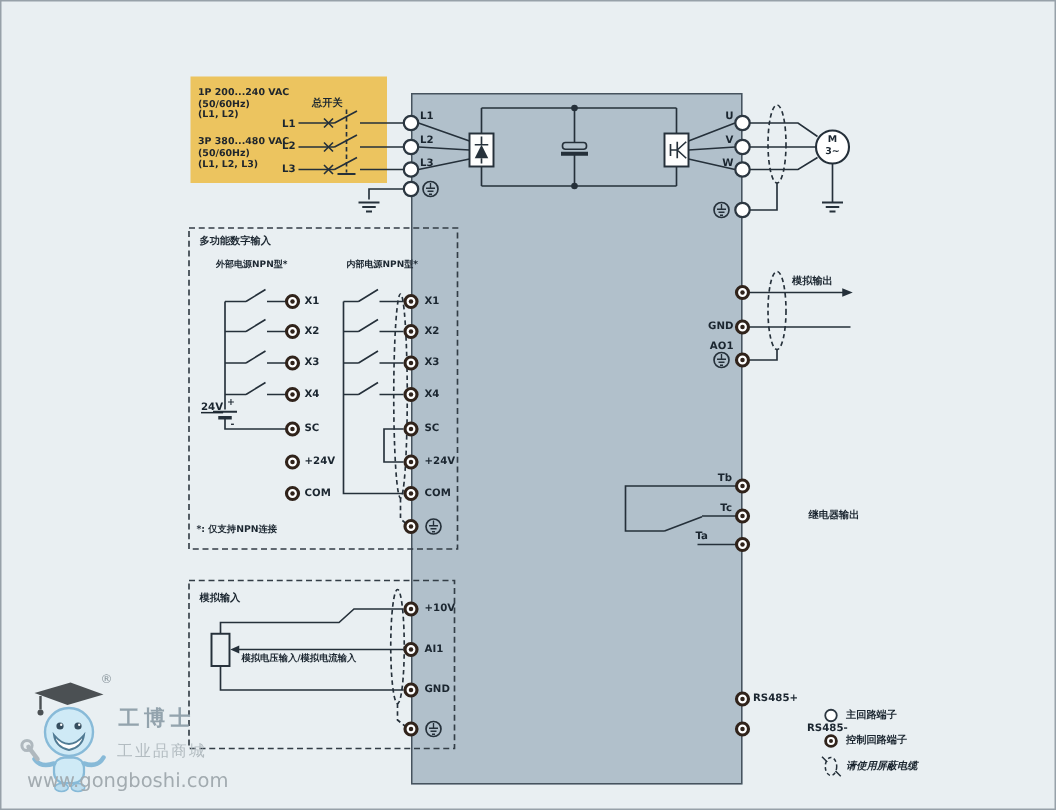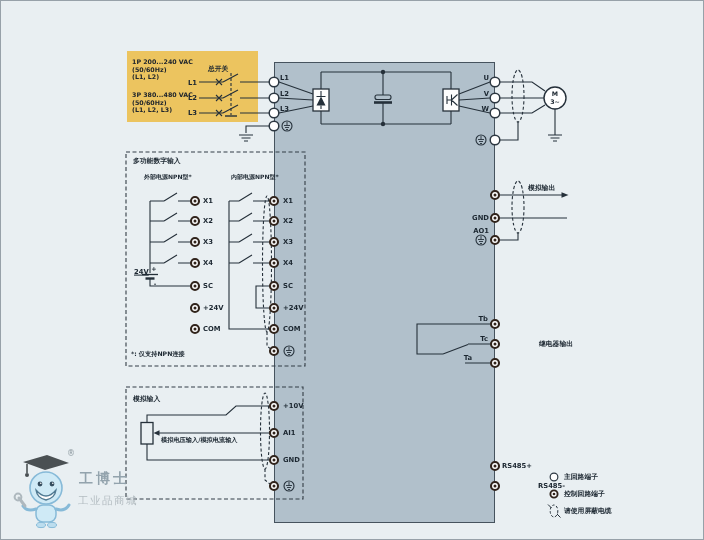--- a/index.html
+++ b/index.html
@@ -270,21 +270,21 @@
   <div class="lbl ra" style="left:487px;top:318px;">Tb</div>
   <div class="lbl ra" style="left:487px;top:338px;">Tc</div>
   <div class="lbl ra" style="left:471px;top:357px;">Ta</div>
   <div class="lbl" style="left:501px;top:343px;margin-left:37px;">继电器输出</div>
 
   <div class="lbl" style="left:501px;top:465px;">RS485+</div>
   <div class="lbl" style="left:501px;top:485px;padding-left:36px;">RS485-</div>
 
   <div class="lbl" style="left:563px;top:476px;">主回路端子</div>
   <div class="lbl" style="left:563px;top:493px;">控制回路端子</div>
-  <div class="lbl" style="left:563px;top:510px;">请使用屏蔽电缆</div>
+  <div class="lbl" style="left:563px;top:510px;font-style:italic;">请使用屏蔽电缆</div>
 
   <svg width="80" height="85" viewBox="0 0 80 85" style="position:absolute;left:4px;top:447px;opacity:.92">
     <polygon points="18,14 42,7 64,15 40,22" fill="#3d4346"></polygon>
     <path d="M22,16 l0,9" stroke="#3d4346" stroke-width="1.6"></path>
     <circle cx="22" cy="27" r="2" fill="#3d4346"></circle>
     <circle cx="41" cy="40" r="16" fill="#cdeaf7" stroke="#7fb6d6" stroke-width="1.6"></circle>
     <circle cx="35" cy="36" r="2.4" fill="#274153"></circle>
     <circle cx="47" cy="36" r="2.4" fill="#274153"></circle>
     <circle cx="35.8" cy="35.2" r="0.8" fill="#fff"></circle>
     <circle cx="47.8" cy="35.2" r="0.8" fill="#fff"></circle>
@@ -293,14 +293,15 @@
     <path d="M31,61 Q22,64 18,58" stroke="#7fb6d6" stroke-width="3" fill="none" stroke-linecap="round"></path>
     <path d="M51,61 Q60,64 64,57" stroke="#7fb6d6" stroke-width="3" fill="none" stroke-linecap="round"></path>
     <path d="M14,50 l6,8" stroke="#aab4ba" stroke-width="3" stroke-linecap="round"></path>
     <circle cx="13" cy="49" r="3.4" fill="none" stroke="#aab4ba" stroke-width="2"></circle>
     <ellipse cx="36" cy="77" rx="4.5" ry="2.6" fill="#b9dcee" stroke="#7fb6d6"></ellipse>
     <ellipse cx="47" cy="77" rx="4.5" ry="2.6" fill="#b9dcee" stroke="#7fb6d6"></ellipse>
   </svg>
   <div class="wm-reg">®</div>
   <div class="wm-brand">工博士</div>
   <div class="wm-sub">工业品商城</div>
+  <div class="wm-url">www.gongboshi.com</div>
 
 </div>
 
 </body></html>

